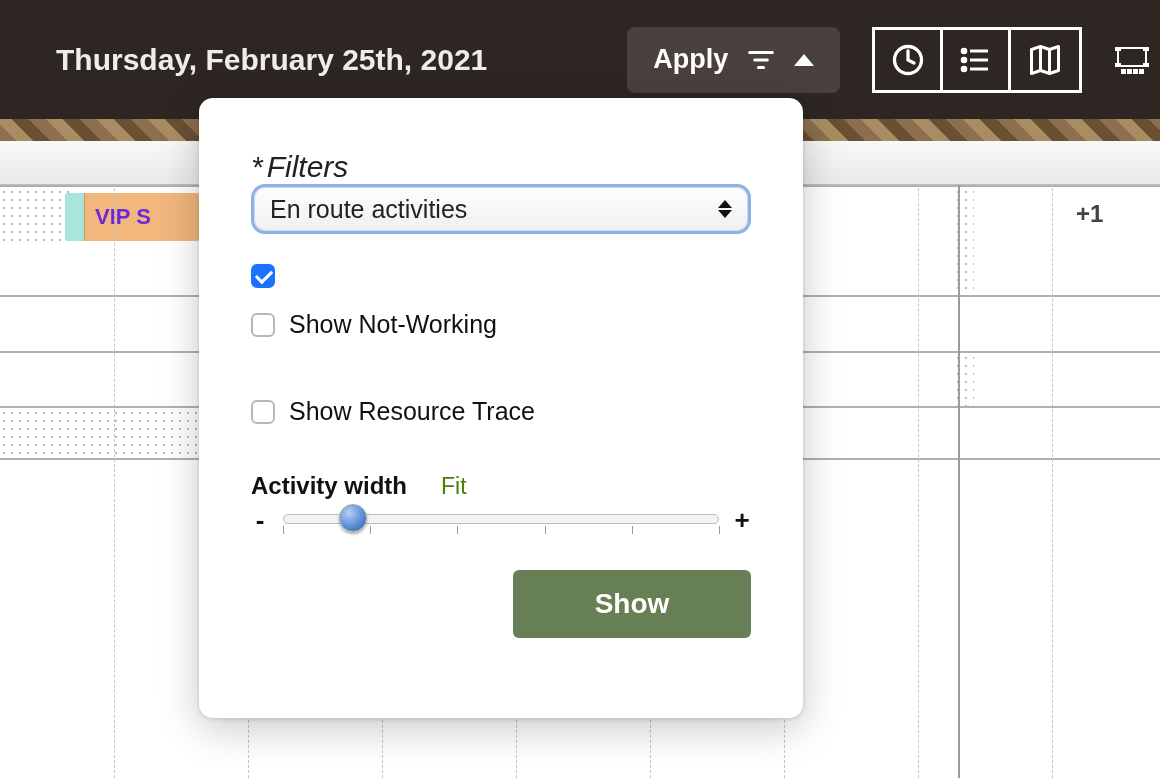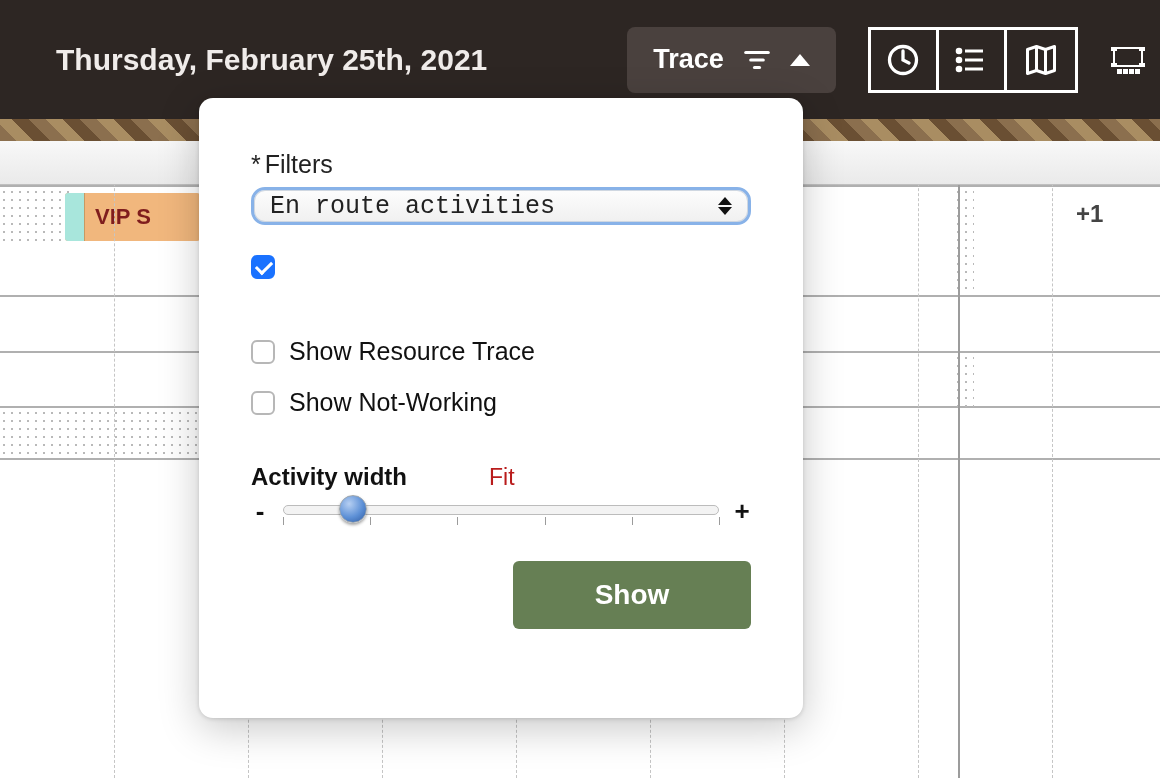--- a/index.html
+++ b/index.html
@@ -139,21 +139,21 @@
       top: 55px;
       height: 48px;
       width: 135px;
       background: #f1b77d;
       border-radius: 3px;
       display: flex;
       align-items: center;
       overflow: hidden;
       font-size: 22px;
       font-weight: 600;
-      color: #7f1d1d;
+      color: #6d28d9;
     }
     .vip-grip {
       width: 20px; height: 100%;
       background: #a8e6dc;
       margin-right: 10px;
       border-right: 1px solid #c79a63;
     }
 
     .overflow-badge {
       position: absolute;
@@ -178,38 +178,37 @@
       top: 98px;
       width: 604px;
       height: 620px;
       background: #fff;
       border-radius: 14px;
       box-shadow: 0 10px 40px rgba(0,0,0,0.22), 0 1px 4px rgba(0,0,0,0.15);
       z-index: 60;
       padding: 52px 52px 34px 52px;
     }
     .filters-title {
-      font-size: 25px;
+      font-size: 30px;
       color: #222;
-      margin-bottom: 8px;
+      font-style: italic;
     }
     .filters-title .req { margin-right: 4px; }
     .select-wrap {
       position: relative;
       width: 100%;
-      height: 38px;
+      height: 50px;
       border: 3px solid #88b2e8;
       border-radius: 14px;
       background: linear-gradient(to bottom,#fdfdfd,#f0f0f0);
       padding: 0 46px 0 16px;
       display: flex;
       align-items: center;
       box-shadow: 0 0 0 1px #cfd7e1 inset;
       cursor: pointer;
-      font-family: Liberation Mono, monospace;
     }
     .select-value { font-size: 25px; color: #222; }
     .select-arrows {
       position: absolute; right: 14px; top: 0; bottom: 0;
       width: 18px;
       display: flex; flex-direction: column; justify-content: center; align-items: center; gap: 2px;
     }
     .select-arrows .a-up {
       width: 0; height: 0;
       border-left: 7px solid transparent;
@@ -254,21 +253,21 @@
     }
     .check-label { font-size: 25px; color: #111; }
 
     .width-row {
       margin-top: 46px;
       display: flex;
       align-items: baseline;
       gap: 34px;
     }
     .width-label { font-size: 24px; font-weight: 700; color: #111; }
-    .fit-link { font-size: 23px; color: #b91c1c; cursor: pointer; margin-left: 48px; }
+    .fit-link { font-size: 23px; color: #4d7c0f; cursor: pointer; }
 
     .slider-row {
       margin-top: 4px;
       display: flex;
       align-items: center;
       gap: 14px;
     }
     .minus, .plus { font-size: 26px; font-weight: 700; color: #111; width: 18px; text-align:center; }
     .slider-track-wrap { flex: 1; position: relative; height: 32px; }
     .slider-track {
@@ -322,21 +321,21 @@
       </svg>
   </div>
   <div class="date-title">Thursday, February 25th, 2021</div>
   <div class="nav-arrow">
     <svg viewBox="0 0 24 24" fill="none" stroke="#fff" stroke-width="3" stroke-linecap="round" stroke-linejoin="round">
         <polyline points="9 4 17 12 9 20"></polyline>
       </svg>
   </div>
 
   <div class="view-btn">
-    <span>Trace</span>
+    <span>Apply</span>
     <span class="view-filter-icon">
       <svg viewBox="0 0 24 24" fill="none" stroke="#fff" stroke-width="2.5" stroke-linecap="round">
           <line x1="3" y1="6" x2="21" y2="6"></line>
           <line x1="7" y1="12" x2="17" y2="12"></line>
           <line x1="10" y1="18" x2="14" y2="18"></line>
         </svg>
     </span>
     <span class="view-caret-up"></span>
   </div>
 
@@ -454,28 +453,28 @@
       <div class="a-up"></div>
         <div class="a-down"></div>
     </div>
   </div>
 
   <div class="check-row">
     <div id="chk-hier" class="checkbox checked"></div>
   </div>
 
 
+  <div class="check-row tight">
+    <div id="chk-nw" class="checkbox"></div>
+    <div class="check-label">Show Not-Working</div>
+  </div>
+
   <div class="check-row extra">
     <div id="chk-trace" class="checkbox"></div>
     <div class="check-label">Show Resource Trace</div>
-  </div>
-
-  <div class="check-row tight">
-    <div id="chk-nw" class="checkbox"></div>
-    <div class="check-label">Show Not-Working</div>
   </div>
 
   <div class="width-row">
     <span class="width-label">Activity width</span>
     <span class="fit-link">Fit</span>
   </div>
 
   <div class="slider-row">
     <div class="minus">-</div>
     <div class="slider-track-wrap">

